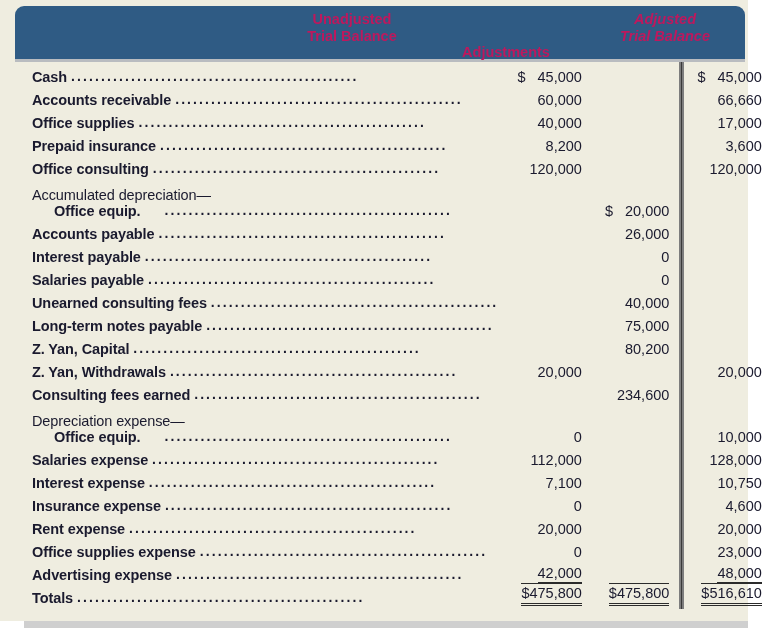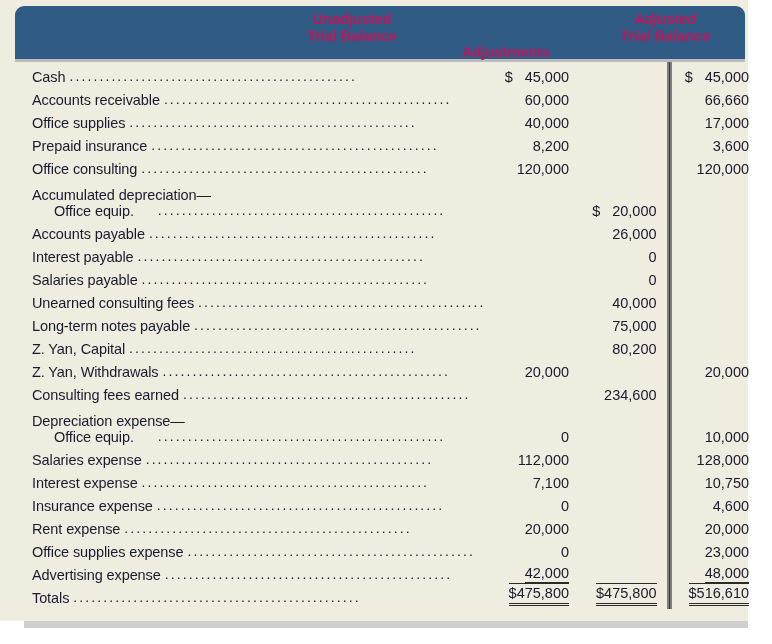--- a/index.html
+++ b/index.html
@@ -98,20 +98,21 @@
   .c-acct {
     width: 248px;
     padding-left: 32px !important;
     padding-right: 6px !important;
     font-size: 14.5px;
     letter-spacing: -0.1px;
   }
   .acct-wrap {
     display: flex;
     width: 100%;
+    font-weight: bold;
   }
   .acct-name { flex: 0 0 auto; }
   .acct-leader {
     flex: 1 1 auto;
     overflow: hidden;
     white-space: nowrap;
     font-size: 14px;
     letter-spacing: 2.1px;
     padding-left: 4px;
     position: relative;

